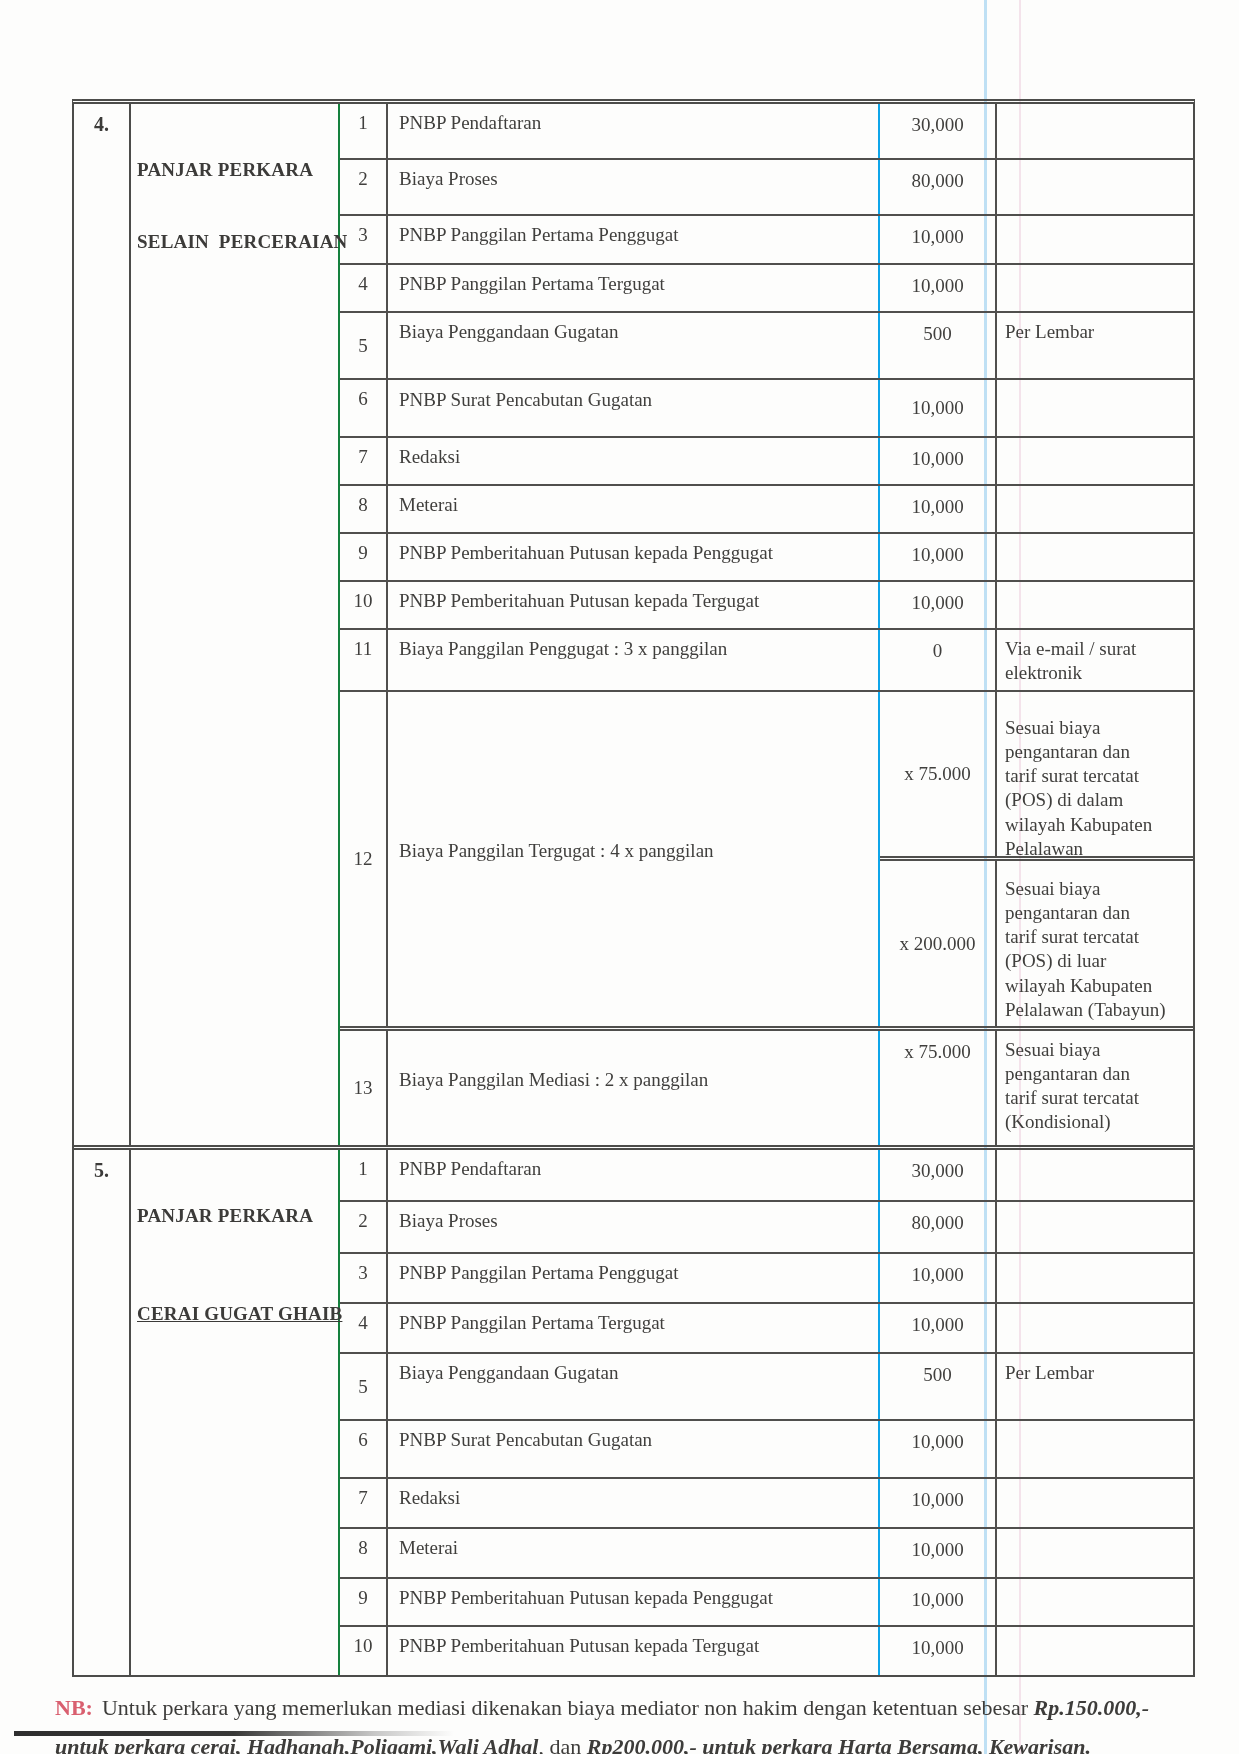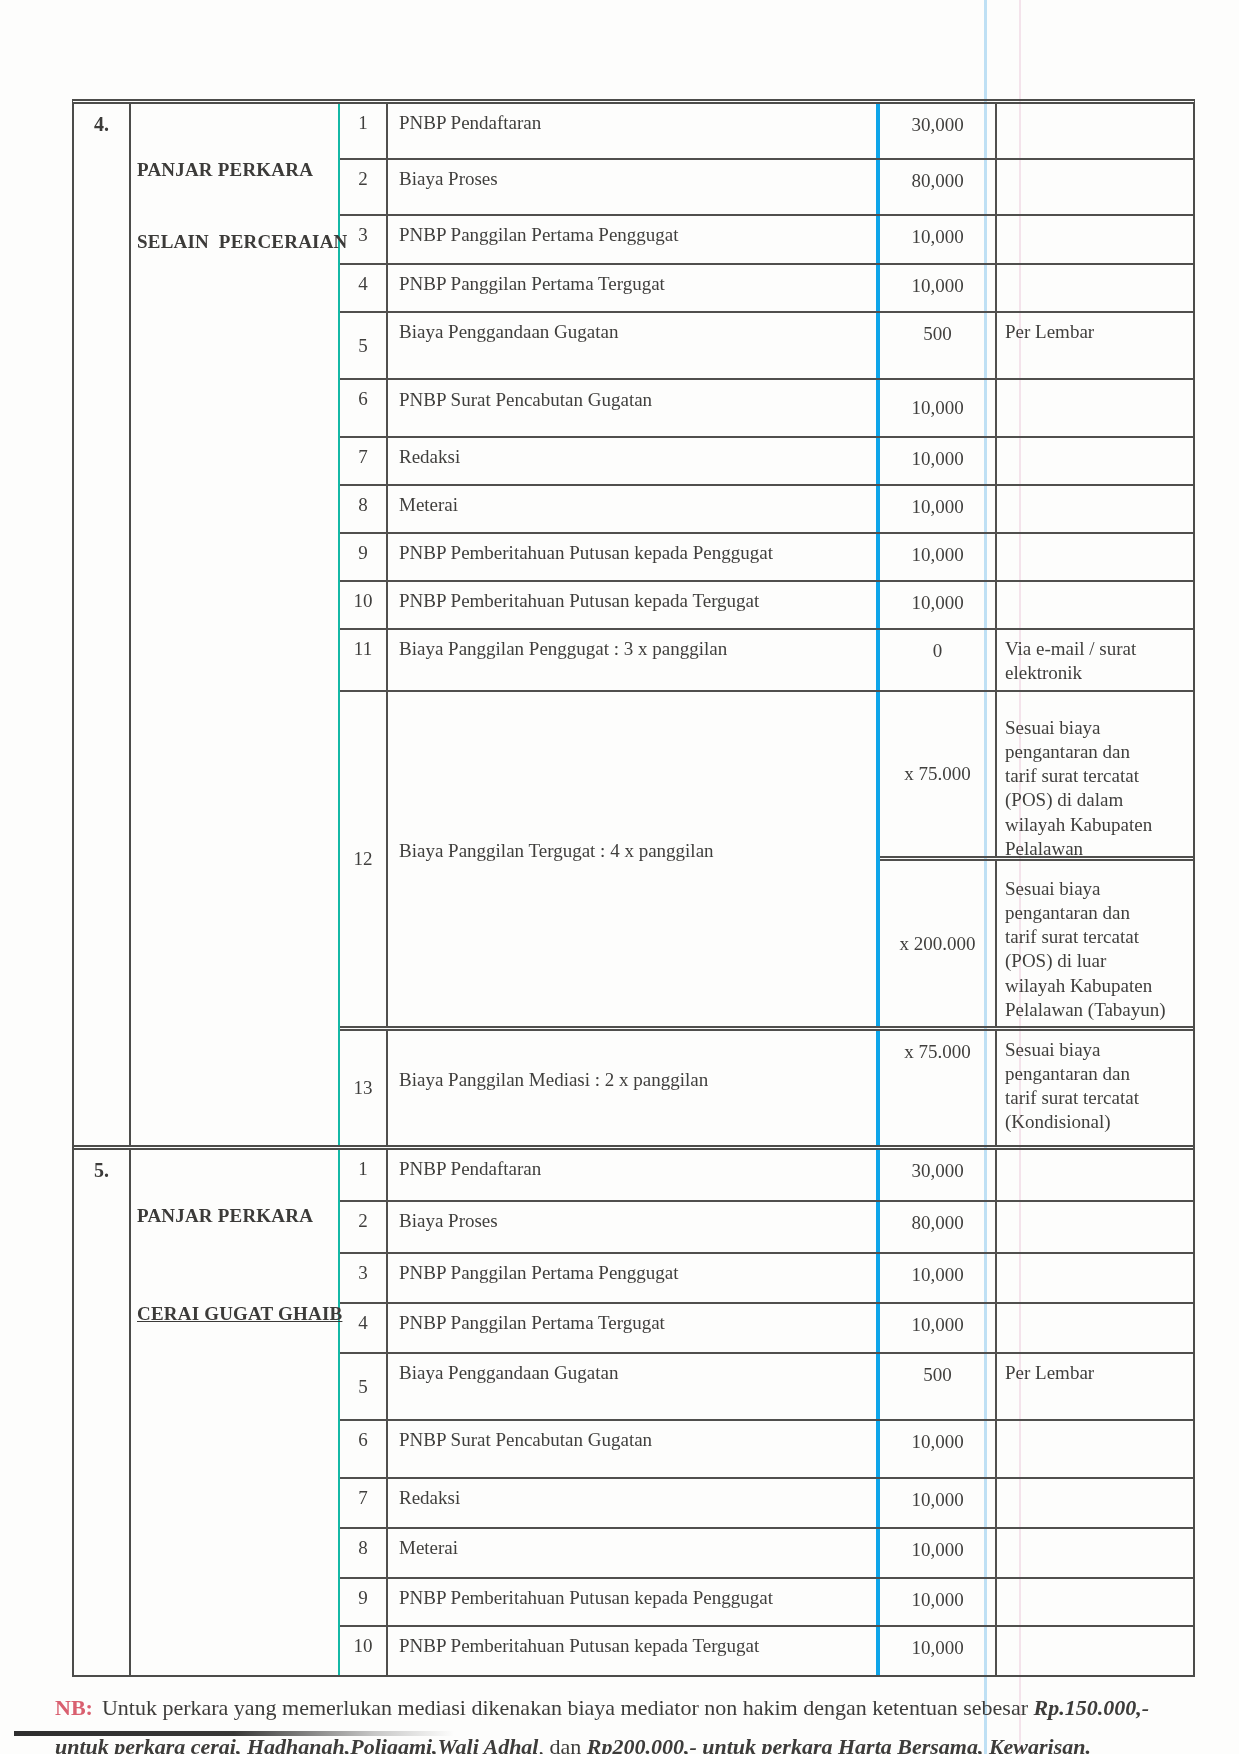--- a/index.html
+++ b/index.html
@@ -41,21 +41,21 @@
     width: 57px; flex: 0 0 57px;
     border-right: 2px solid #4c4c4a;
     text-align: center;
     font-weight: bold;
     font-size: 20px;
     padding-top: 8px;
     color: #3c3b39;
   }
   .sec-title {
     width: 209px; flex: 0 0 209px;
-    border-right: 2px solid #14b8a6;
+    border-right: 2px solid #15803d;
     font-weight: bold;
     font-size: 19px;
     padding: 8px 2px 0 6px;
     color: #3c3b39;
     white-space: pre;
     letter-spacing: 0.2px;
   }
   .sec-title .t2 { margin-top: 2px; }
   .section-5 .sec-title .t2 { margin-top: 28px; text-decoration: underline; }
 
@@ -65,21 +65,21 @@
   .row.dbl { border-bottom: 5px double #504f4d; }
 
   .num {
     width: 48px; flex: 0 0 48px;
     border-right: 2px solid #504f4d;
     text-align: center;
     padding-top: 7px;
   }
   .desc {
     width: 492px; flex: 0 0 492px;
-    border-right: 4px solid #0ea5e9;
+    border-right: 2px solid #0ea5e9;
     padding: 7px 8px 16px 11px;
   }
   .amt {
     width: 117px; flex: 0 0 117px;
     border-right: 2px solid #504f4d;
     text-align: center;
     padding-top: 9px;
   }
   .rem {
     flex: 1 1 auto;

